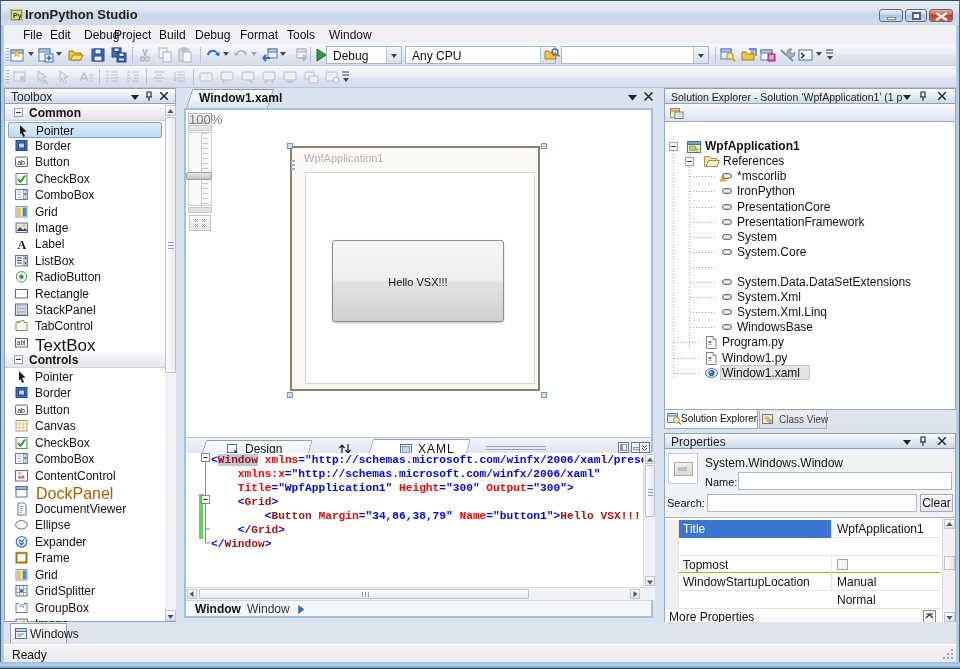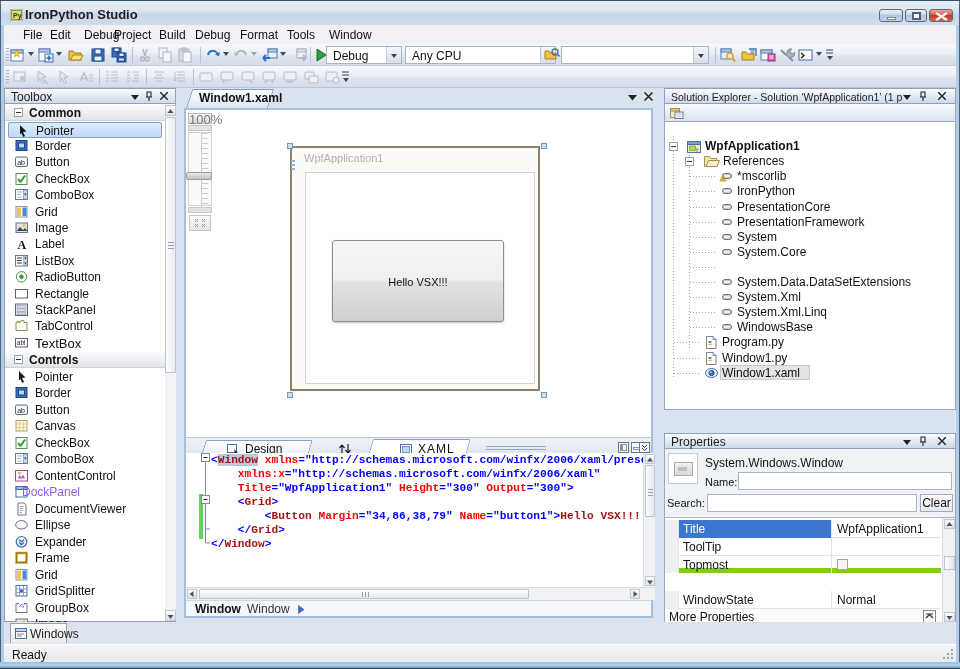--- a/index.html
+++ b/index.html
@@ -414,21 +414,21 @@
           <path d="M1 3.5 h4 l1 -1.8 h3 v1.8 M1 3.5 v8 h11 v-8 h-3" fill="#FDFDF4" stroke="#8A8A58"></path>
           <path d="M2 2.2 h3 l-.8 1.3 h-3 z" fill="#F4E39A" stroke="#8A8A58" stroke-width=".6"></path>
         </svg>
         <span class="abs" style="left:27px;top:1px;font-size:12px;color:#111">TabControl</span>
       </div>
     <div class="abs" style="left:3px;top:229.7px;width:154px;height:16px;border-radius:2px">
         <svg class="abs" style="left:7px;top:1px" width="13" height="14" viewBox="0 0 13 14">
           <rect x="0.5" y="2.5" width="12" height="8.5" fill="#fff" stroke="#5A6678"></rect>
           <text x="1.8" y="9.3" font-size="6.5" fill="#222">abl</text>
         </svg>
-        <span class="abs" style="left:27px;top:1px;font-size:13px;color:#111">TextBox</span>
+        <span class="abs" style="left:27px;top:1px;font-size:17px;color:#111">TextBox</span>
       </div>
     <div class="abs" style="left:0;top:246.6px;width:160px;height:16px;background:linear-gradient(180deg,#FAFAFB,#E2E4E9);border-bottom:1px solid #D0D3DA">
         <span class="abs" style="left:9px;top:3px;width:9px;height:9px;background:#fff;border:1px solid #98A2B2">
           <span class="abs" style="left:1px;top:3px;width:5px;height:1px;background:#333"></span>
         </span>
         <span class="abs" style="left:24px;top:1px;font-size:12px;font-weight:bold;color:#111">Controls</span>
       </div>
     <div class="abs" style="left:3px;top:263.5px;width:154px;height:16px;border-radius:2px">
         <svg class="abs" style="left:7px;top:1px" width="13" height="14" viewBox="0 0 13 14">
           <path d="M4 1 L10.5 7.5 L7 8 L9 12 L7.2 12.9 L5.4 8.9 L4 10.5 Z" fill="#1a1a1a"></path>
@@ -478,21 +478,21 @@
           <path d="M2.5 9.5 l2 -3.5 2 2.2 1.5 -2.7 2 4 z" fill="#C060C0"></path>
           <circle cx="4.5" cy="4" r="1.3" fill="#E89A3C"></circle>
         </svg>
         <span class="abs" style="left:27px;top:1px;font-size:12px;color:#111">ContentControl</span>
       </div>
     <div class="abs" style="left:3px;top:379.0px;width:154px;height:16px;border-radius:2px">
         <svg class="abs" style="left:7px;top:1px" width="13" height="14" viewBox="0 0 13 14">
           <rect x="1" y="1.5" width="11" height="10.5" fill="#fff" stroke="#4A6FA5"></rect>
           <rect x="1" y="1.5" width="11" height="3" fill="#9ABBE2" stroke="#4A6FA5"></rect>
         </svg>
-        <span class="abs" style="left:14px;top:1px;font-size:12px;color:#8b5cf6">DockPanel</span>
+        <span class="abs" style="left:28px;top:1px;font-size:16px;color:#a16207">DockPanel</span>
       </div>
     <div class="abs" style="left:3px;top:395.5px;width:154px;height:16px;border-radius:2px">
         <svg class="abs" style="left:7px;top:1px" width="13" height="14" viewBox="0 0 13 14">
           <path d="M3 1 h6 l2 2 v10 h-8 z" fill="#fff" stroke="#68788E"></path>
           <path d="M4.5 4.5 h4 M4.5 6.5 h4 M4.5 8.5 h4 M4.5 10.5 h2.5" stroke="#90A0B4" stroke-width=".9"></path>
         </svg>
         <span class="abs" style="left:27px;top:1px;font-size:12px;color:#111">DocumentViewer</span>
       </div>
     <div class="abs" style="left:3px;top:412.0px;width:154px;height:16px;border-radius:2px">
         <svg class="abs" style="left:7px;top:1px" width="13" height="14" viewBox="0 0 13 14">
@@ -705,20 +705,40 @@
       </div>
       <div class="abs" style="left:0;top:243.6px;width:290px;height:15px">
         <div class="abs" style="left:55px;top:-1px;width:90px;height:15px;background:#E4E4E4;border:1px solid #C8C8C8"></div>
         <svg class="abs" style="left:40px;top:1px" width="13" height="12" viewBox="0 0 13 12">
           <ellipse cx="6.5" cy="6" rx="6" ry="4.5" fill="#E8F0FA" stroke="#4A6FA5"></ellipse>
           <circle cx="6.5" cy="6" r="2.6" fill="#3B78C8" stroke="#1F4C8C"></circle>
           <circle cx="5.7" cy="5.2" r="0.9" fill="#CFE4F8"></circle>
         </svg>
         <span class="t12" style="left:57px;top:0px">Window1.xaml</span>
       </div>
+  </div>
+  <div class="abs" style="left:0;top:322px;width:292px;height:20px">
+    <div class="abs" style="left:0;top:0;width:292px;height:20px;background:#DDE4EF"></div>
+    <div class="abs" style="left:0;top:0;width:94px;height:19px;background:#FDFDFE;border:1px solid #98A8C0;border-top:none">
+      <svg class="abs" style="left:2px;top:2px" width="15" height="13" viewBox="0 0 15 13">
+          <rect x="0.5" y="1.5" width="10" height="9" fill="#E9EEF6" stroke="#5A7FB0"></rect>
+          <rect x="0.5" y="1.5" width="10" height="2.5" fill="#B8CCE8" stroke="#5A7FB0"></rect>
+          <circle cx="9.5" cy="8" r="3" fill="#F8E9B0" stroke="#C79A28"></circle>
+          <path d="M11.5 10 l2.5 2.5" stroke="#C79A28" stroke-width="1.6"></path>
+        </svg>
+      <span class="abs" style="left:16px;top:3px;font-size:10px;color:#111;white-space:nowrap">Solution Explorer</span>
+    </div>
+    <div class="abs" style="left:95px;top:1px;width:68px;height:18px;background:linear-gradient(180deg,#EDEFF3,#D8DCE4);border:1px solid #A8B0BE;border-top:none">
+      <svg class="abs" style="left:2px;top:2px" width="15" height="13" viewBox="0 0 15 13">
+          <rect x="0.5" y="1.5" width="10" height="9" fill="#EDE9DC" stroke="#8A7A50"></rect>
+          <path d="M2 5 l3 -2 3 2 -3 2 z" fill="#D8B840"></path>
+          <path d="M8 6 l3 2 -3 2 -3 -2 z" fill="#B0B8E8" stroke="#5A5A9A" stroke-width=".5"></path>
+        </svg>
+      <span class="abs" style="left:19px;top:3px;font-size:10px;color:#444;white-space:nowrap">Class View</span>
+    </div>
   </div>
 <div class="abs" style="left:26px;top:88.3px;width:26px;height:1px;background:repeating-linear-gradient(90deg,#A8A8A8 0 1px,transparent 1px 3px)"></div>
     <div class="abs" style="left:26px;top:103.4px;width:26px;height:1px;background:repeating-linear-gradient(90deg,#A8A8A8 0 1px,transparent 1px 3px)"></div>
     <div class="abs" style="left:26px;top:118.5px;width:26px;height:1px;background:repeating-linear-gradient(90deg,#A8A8A8 0 1px,transparent 1px 3px)"></div>
     <div class="abs" style="left:26px;top:133.6px;width:26px;height:1px;background:repeating-linear-gradient(90deg,#A8A8A8 0 1px,transparent 1px 3px)"></div>
     <div class="abs" style="left:26px;top:148.7px;width:26px;height:1px;background:repeating-linear-gradient(90deg,#A8A8A8 0 1px,transparent 1px 3px)"></div>
     <div class="abs" style="left:26px;top:163.8px;width:26px;height:1px;background:repeating-linear-gradient(90deg,#A8A8A8 0 1px,transparent 1px 3px)"></div>
     <div class="abs" style="left:26px;top:178.9px;width:26px;height:1px;background:repeating-linear-gradient(90deg,#A8A8A8 0 1px,transparent 1px 3px)"></div>
     <div class="abs" style="left:26px;top:194.0px;width:26px;height:1px;background:repeating-linear-gradient(90deg,#A8A8A8 0 1px,transparent 1px 3px)"></div>
     <div class="abs" style="left:26px;top:209.1px;width:26px;height:1px;background:repeating-linear-gradient(90deg,#A8A8A8 0 1px,transparent 1px 3px)"></div>
@@ -758,39 +778,42 @@
         <div class="abs" style="left:0;top:0;width:14px;height:17.8px;background:#F0F0F0;border-right:1px solid #E4E4E6"></div>
         <div class="abs" style="left:14px;top:0;width:153px;height:17.8px;background:#3A76D2;color:#fff;border-right:1px solid #E4E4E6;font-size:12px">
           <span class="abs" style="left:4px;top:2px">Title</span>
         </div>
         <div class="abs" style="left:167px;top:0;width:109px;height:17.8px;font-size:12px;color:#111">
           <span class="abs" style="left:5px;top:2px">WpfApplication1</span>
         </div>
       </div>
       <div class="abs" style="left:0;top:19.8px;width:276px;height:17.8px;border-bottom:1px solid #E4E4E6">
         <div class="abs" style="left:0;top:0;width:14px;height:17.8px;background:#F0F0F0;border-right:1px solid #E4E4E6"></div>
-        <div class="abs" style="left:14px;top:0;width:153px;height:17.8px;color:#111;border-right:1px solid #E4E4E6;font-size:12px">
-          <span class="abs" style="left:4px;top:2px">ToolTip</span>
-        </div>
         <div class="abs" style="left:167px;top:0;width:109px;height:17.8px;font-size:12px;color:#111">
           <span class="abs" style="left:5px;top:2px"></span>
         </div>
       </div>
-      <div class="abs" style="left:0;top:37.6px;width:276px;height:17.8px;border-bottom:5px solid #84cc16">
+      <div class="abs" style="left:0;top:37.6px;width:276px;height:17.8px;border-bottom:1px solid #84cc16">
         <div class="abs" style="left:0;top:0;width:14px;height:17.8px;background:#F0F0F0;border-right:1px solid #E4E4E6"></div>
         <div class="abs" style="left:14px;top:0;width:153px;height:17.8px;color:#111;border-right:1px solid #E4E4E6;font-size:12px">
           <span class="abs" style="left:4px;top:2px">Topmost</span>
         </div>
         <div class="abs" style="left:172px;top:3px;width:11px;height:11px;background:#F4F4F4;border:1px solid #A0A8B4"></div>
       </div>
+      <div class="abs" style="left:0;top:55.4px;width:276px;height:17.8px;border-bottom:1px solid #E4E4E6">
+        <div class="abs" style="left:0;top:0;width:14px;height:17.8px;background:#F0F0F0;border-right:1px solid #E4E4E6"></div>
+        <div class="abs" style="left:14px;top:0;width:153px;height:17.8px;color:#111;border-right:1px solid #E4E4E6;font-size:12px">
+          <span class="abs" style="left:4px;top:2px">WindowStartupLocation</span>
+        </div>
+        <div class="abs" style="left:167px;top:0;width:109px;height:17.8px;font-size:12px;color:#111">
+          <span class="abs" style="left:5px;top:2px">Manual</span>
+        </div>
+      </div>
       <div class="abs" style="left:0;top:73.2px;width:276px;height:17.8px;border-bottom:1px solid #E4E4E6">
         <div class="abs" style="left:0;top:0;width:14px;height:17.8px;background:#F0F0F0;border-right:1px solid #E4E4E6"></div>
-        <div class="abs" style="left:14px;top:0;width:153px;height:17.8px;color:#111;border-right:1px solid #E4E4E6;font-size:12px">
-          <span class="abs" style="left:4px;top:2px">WindowState</span>
-        </div>
         <div class="abs" style="left:167px;top:0;width:109px;height:17.8px;font-size:12px;color:#111">
           <span class="abs" style="left:5px;top:2px">Normal</span>
         </div>
       </div>
       <div class="abs" style="left:0;top:91px;width:276px;height:15px;background:#FBFBFC">
         <span class="abs" style="left:4px;top:1px;font-size:12px;color:#111">More Properties</span>
         <div class="abs" style="left:258px;top:1px;width:13px;height:13px;border:1px solid #888;background:#F8F8F8">
           <svg width="11" height="11" style="position:absolute;left:0;top:0">
             <path d="M2 7 L5.5 3.5 L9 7" fill="none" stroke="#333" stroke-width="1.3"></path>
             <path d="M2 3 h7" stroke="#333"></path>

